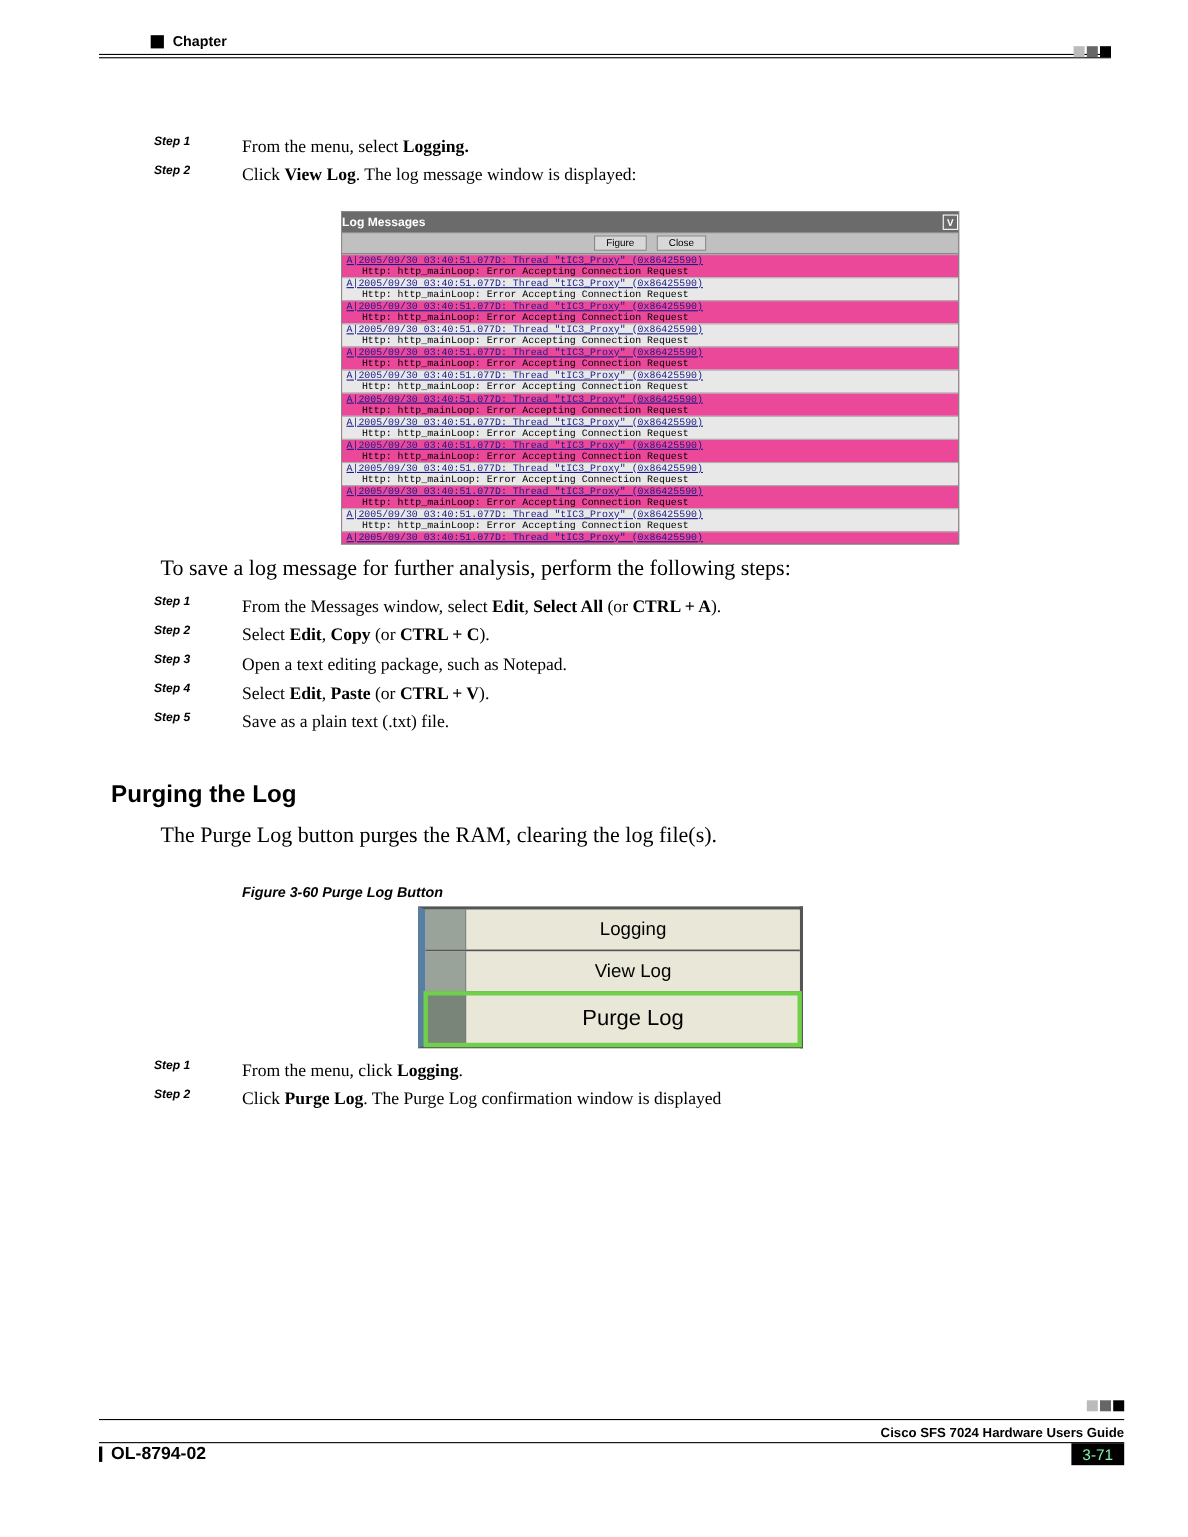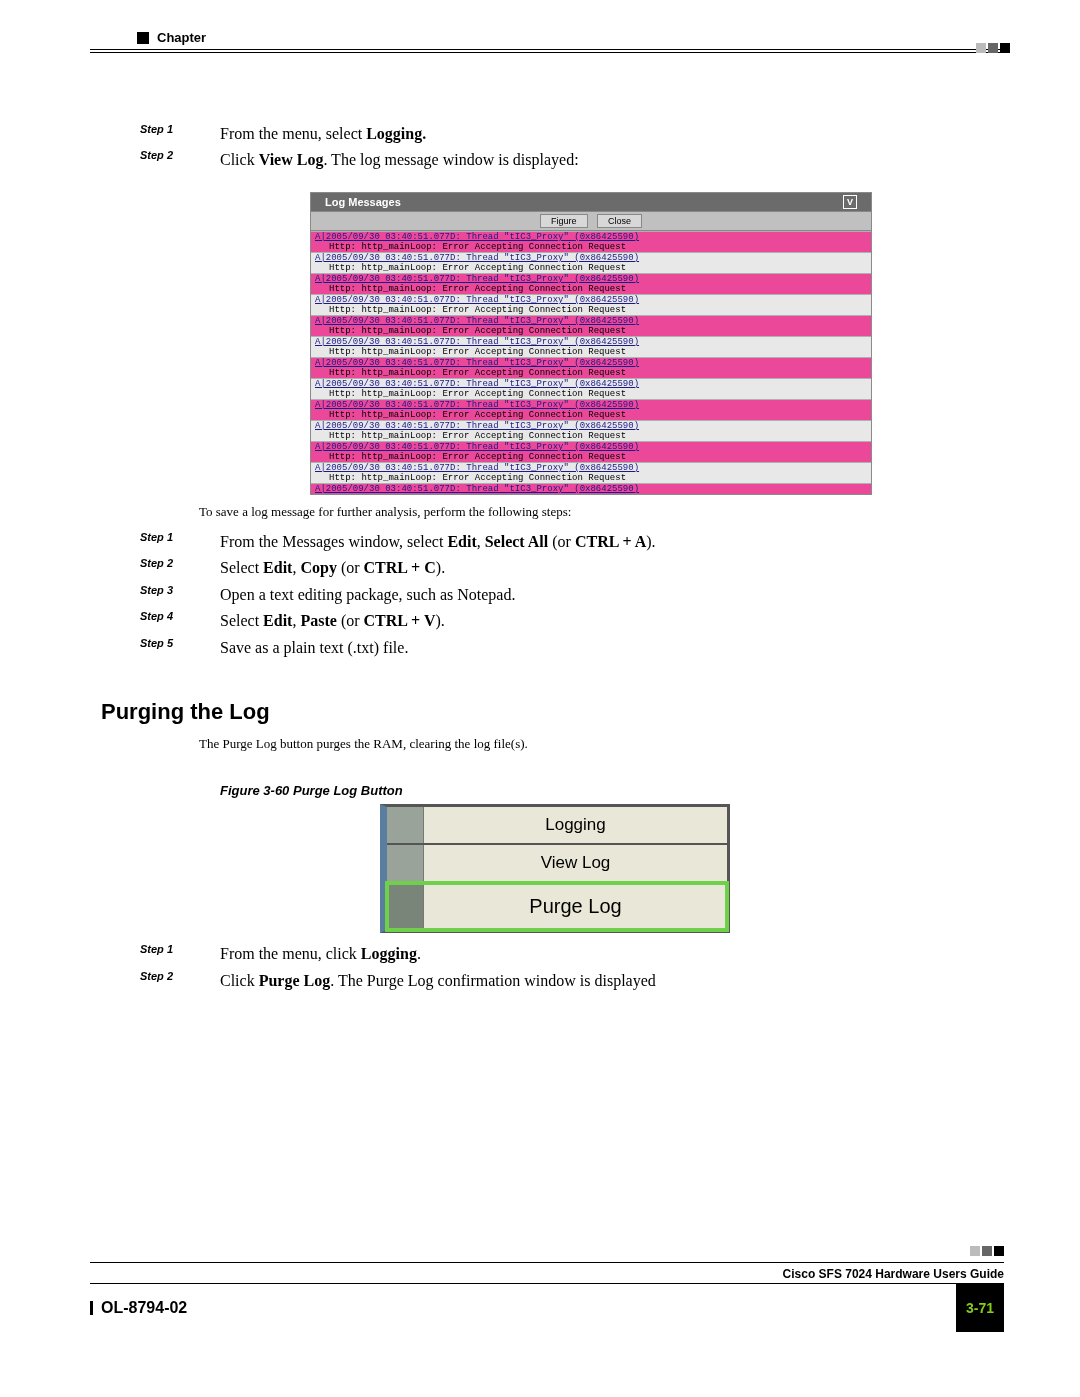--- a/index.html
+++ b/index.html
@@ -53,22 +53,22 @@
     font-family: Arial, Helvetica, sans-serif;
     font-weight: bold;
     font-size: 11px;
     flex-shrink: 0;
     font-style: italic;
   }
   .step-text { flex: 1; font-size: 16px; line-height: 1.4; }
   .step-text b, .body-text b { font-weight: bold; }
 
   .body-text {
-    margin-left: 109px;
-    font-size: 13px;
+    margin-left: 56px;
+    font-size: 20px;
     line-height: 1.4;
     margin-top: 8px;
     margin-bottom: 8px;
   }
   .steps-block { margin-left: 50px; margin-top: 10px; margin-bottom: 20px; }
 
   .figure-caption {
     font-family: Arial, Helvetica, sans-serif;
     font-size: 13px;
     font-weight: bold;
@@ -89,21 +89,21 @@
   }
   .fig-title-bar {
     display: flex;
     justify-content: space-between;
     align-items: center;
     background: #6b6b6b;
     color: #fff;
     font-family: Arial, sans-serif;
     font-size: 11px;
     font-weight: bold;
-    padding: 2px 14px;
+    padding: 2px 0;
   }
   .corner-box {
     width: 12px; height: 12px;
     border: 1px solid #fff;
     display: flex; align-items: center; justify-content: center;
     font-size: 9px;
   }
   .fig-button-bar {
     background: #c0c0c0;
     text-align: center;
@@ -170,46 +170,46 @@
     outline-offset: -2px;
   }
   .purge-row.highlight .purge-label { font-size: 20px; padding: 12px 0; }
   .purge-row.highlight .purge-icon { background: #7a857a; }
 
   
   .footer {
     position: absolute;
     bottom: 18px;
     left: 90px;
-    right: 76px;
+    right: 58px;
   }
   .footer-top-line { border-top: 1px solid #000; }
   .footer-title {
     font-family: Arial, Helvetica, sans-serif;
     font-size: 12px;
     font-weight: bold;
     text-align: right;
     margin: 4px 0 2px 0;
   }
   .footer-row { display: flex; justify-content: space-between; align-items: center; }
   .footer-doc {
     font-family: Arial, Helvetica, sans-serif;
     font-size: 16px;
     font-weight: bold;
     display: flex;
     align-items: center;
   }
   .footer-vbar { width: 3px; height: 14px; background: #000; margin-right: 8px; display: inline-block; }
   .page-num {
     background: #000;
-    color: #84cc16;
-    font-family: Arial, Helvetica, sans-serif;
-    font-weight: bold;
+    color: #86efac;
+    font-family: Arial, Helvetica, sans-serif;
+    font-weight: normal;
     font-size: 14px;
-    padding: 16px 10px;
+    padding: 2px 10px;
   }
   .footer-squares { text-align: right; margin-bottom: 2px; }
 </style>
 </head>
 <body>
 
 <div class="page">
 
   <div class="header">
     <span class="header-square"></span>

